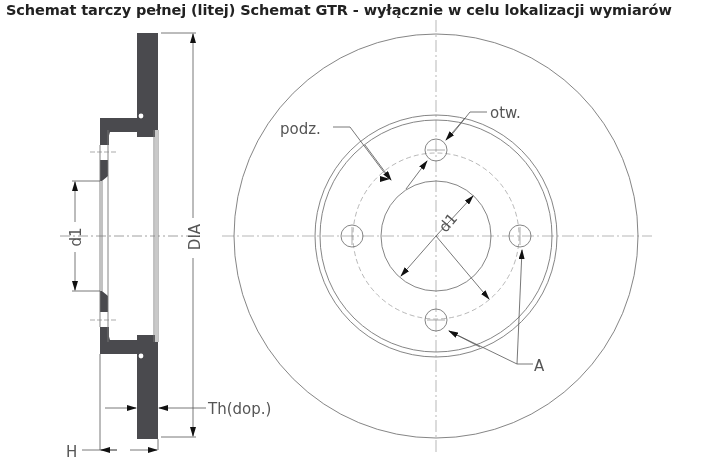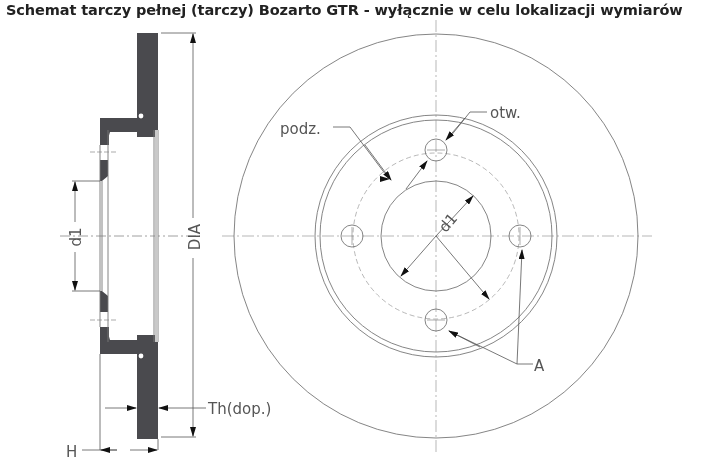--- a/index.html
+++ b/index.html
@@ -8,21 +8,21 @@
     position: absolute; left: 6px; top: 2px;
     font-family: "DejaVu Sans", sans-serif; font-weight: bold;
     font-size: 14.5px; color: #222222; white-space: nowrap; letter-spacing: -0.1px;
   }
   svg.drawing { position: absolute; left: 0; top: 0; }
   .lbl { font-family: "DejaVu Sans", sans-serif; font-size: 15px; fill: #555555; }
 </style>
 </head>
 <body>
 
-<div class="title">Schemat tarczy pełnej (tarczy) Bozarto GTR - wyłącznie w celu lokalizacji wymiarów</div>
+<div class="title">Schemat tarczy pełnej (litej) Schemat GTR - wyłącznie w celu lokalizacji wymiarów</div>
 
 <svg class="drawing" width="720" height="461" viewBox="0 0 720 461">
   <defs>
     <marker id="arr" markerWidth="10" markerHeight="6" refX="9" refY="3" orient="auto" markerUnits="userSpaceOnUse">
       <path d="M0,0 L10,3 L0,6 Z" fill="#111"></path>
     </marker>
   </defs>
 
   <g>
 

